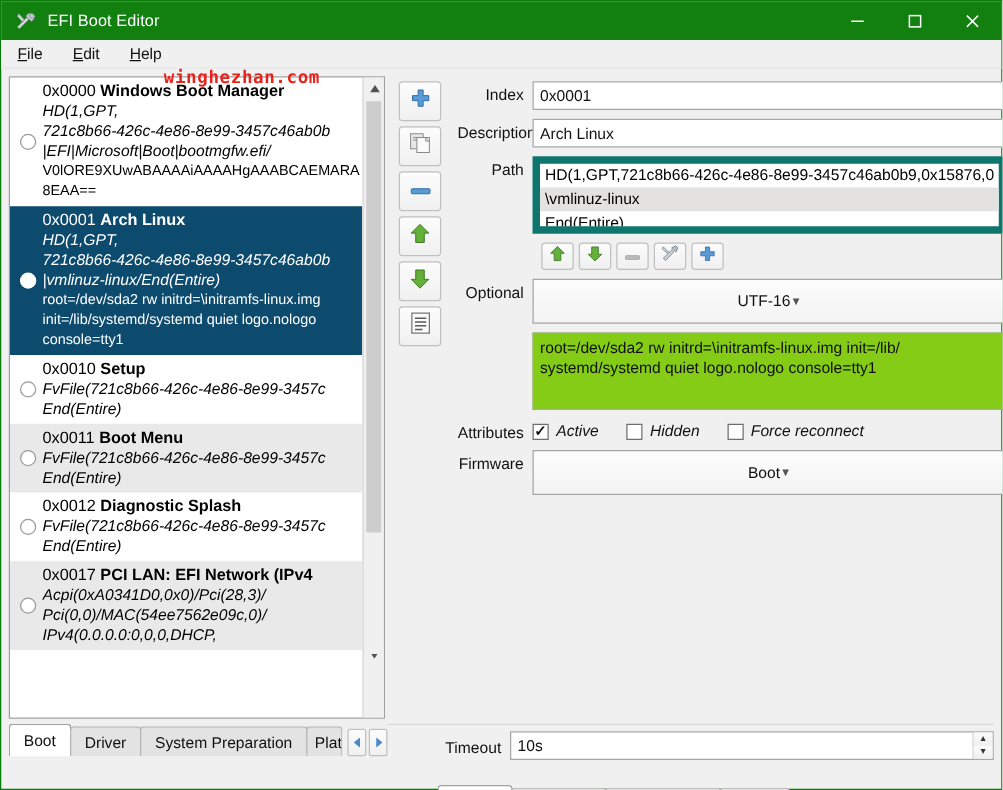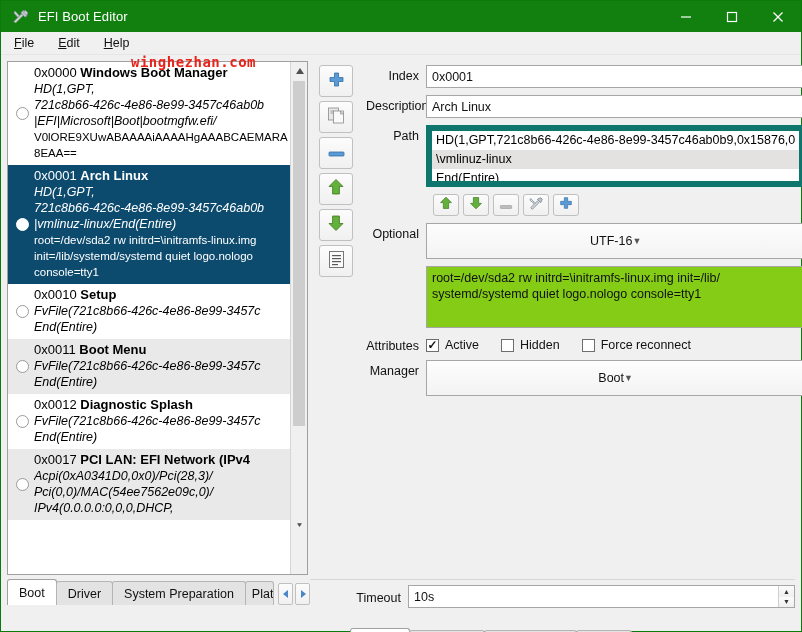--- a/index.html
+++ b/index.html
@@ -259,21 +259,21 @@
   .chkwrap { display: flex; align-items: center; margin-right: 22px; }
   .chk {
     width: 13px; height: 13px;
     border: 1px solid #6e6e6e;
     background: #fff;
     margin-right: 6px;
     display: flex; align-items: center; justify-content: center;
     flex: 0 0 auto;
   }
   .chk .tick { font-size: 12px; line-height: 11px; color: #111; font-weight: bold;}
-  .chklabel { font-size: 12.5px; color: #111; white-space: nowrap; }
+  .chklabel { font-size: 12.5px; color: #111; white-space: nowrap; font-style: italic; }
 
   
   .bottom {
     flex: 0 0 auto;
     display: flex;
     padding: 0 6px 0 6px;
     height: 52px;
     align-items: flex-start;
   }
   .bl { width: 303px; flex: 0 0 auto; position: relative; }
@@ -637,21 +637,21 @@
             <span class="chklabel">Hidden</span>
           </label>
           <label class="chkwrap">
             <span class="chk"></span>
             <span class="chklabel">Force reconnect</span>
           </label>
         </div>
       </div>
 
       <div class="frow">
-        <div class="flabel">Manager</div>
+        <div class="flabel">Firmware</div>
         <div class="combo">
           <span>Boot</span>
           <span class="caret">▼</span>
         </div>
       </div>
 
     </div>
   </div>
 
   <div class="bottom">

